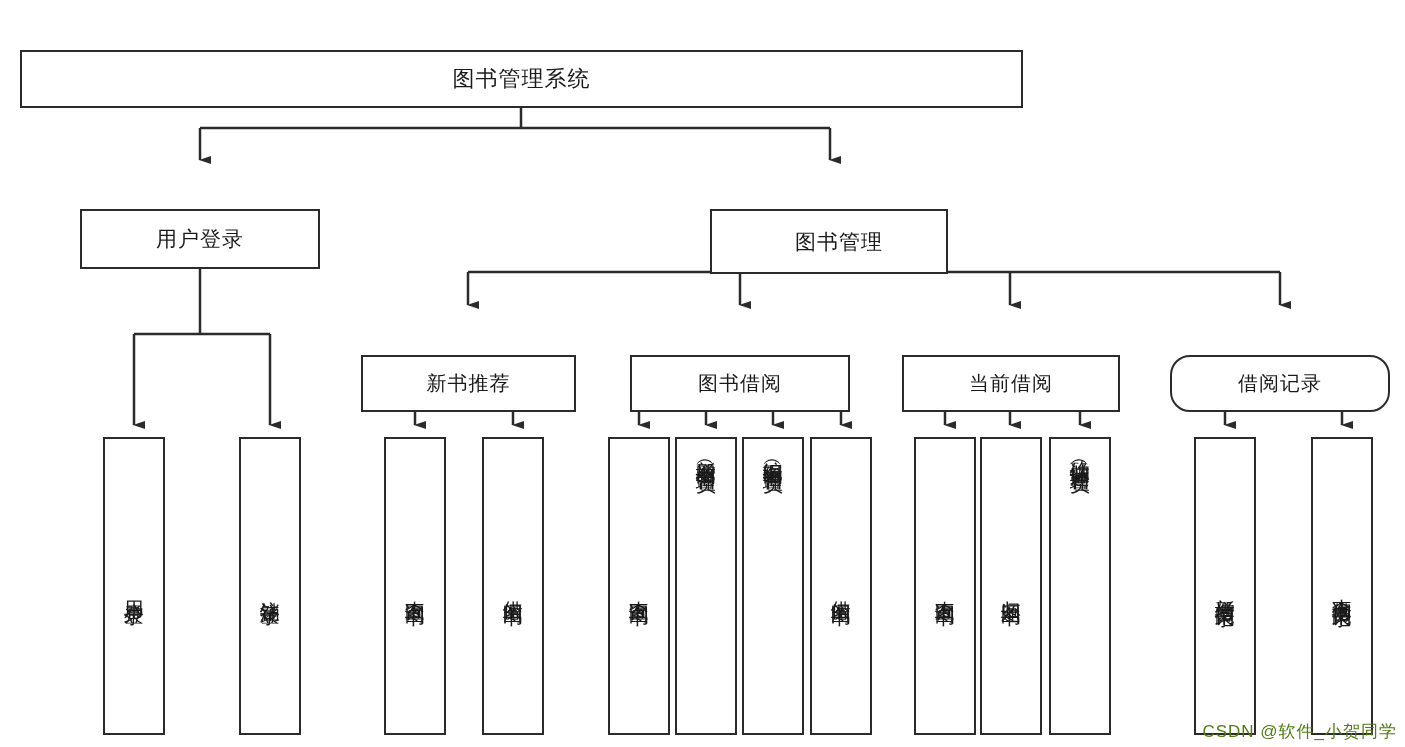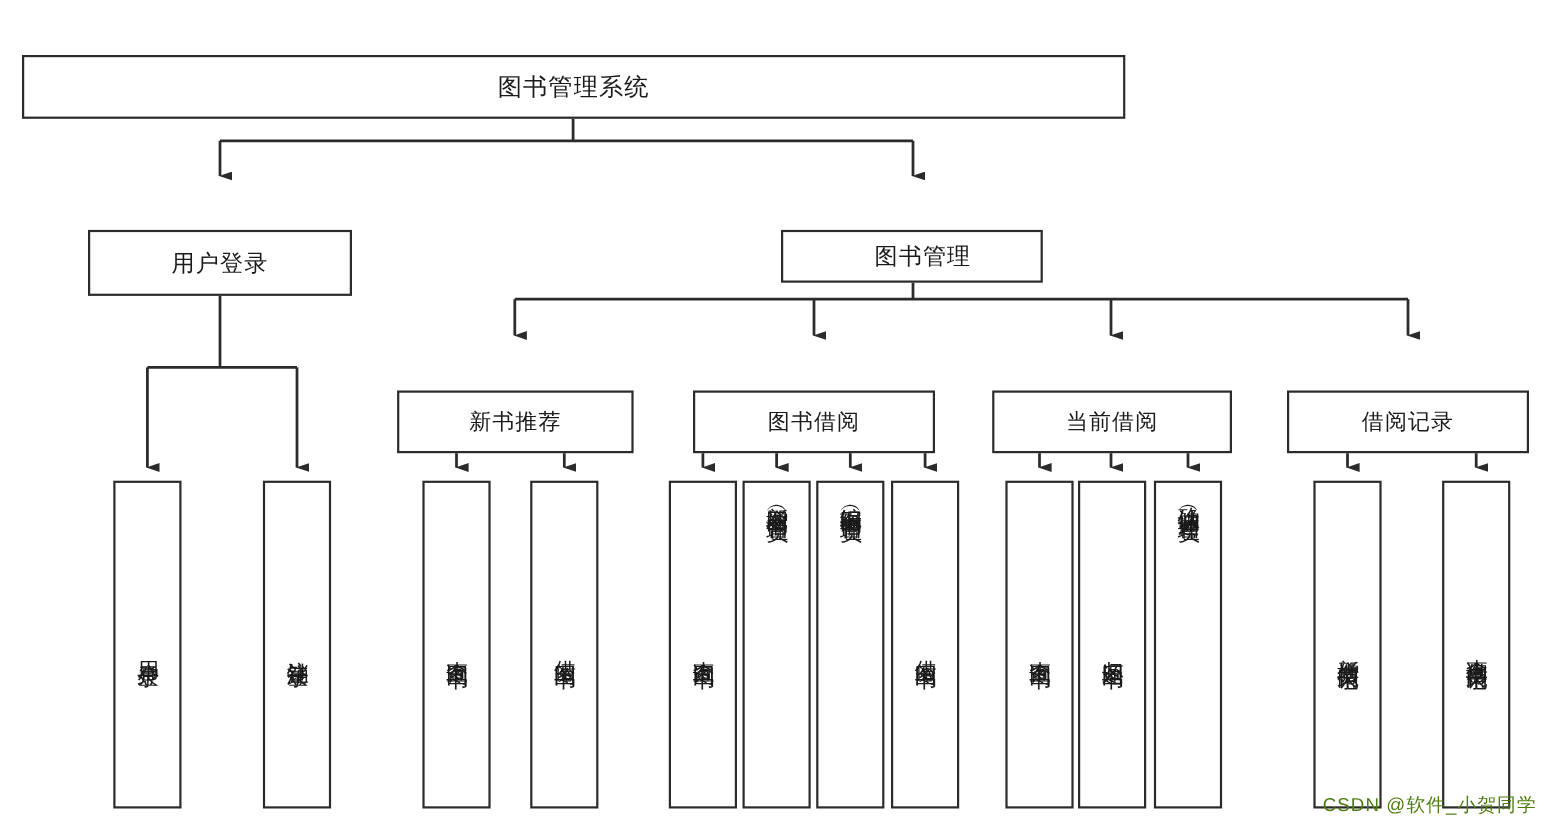--- a/index.html
+++ b/index.html
@@ -112,29 +112,29 @@
       <path d="M1225,408 L1342,408"></path>
       <path d="M1225,408 L1225,425" marker-end="url(#arw)"></path>
       <path d="M1342,408 L1342,425" marker-end="url(#arw)"></path>
     </g>
   </svg>
 
   <div class="node root" style="left:20px;top:12px;width:1003px;height:58px;">图书管理系统</div>
 
   <div class="node lvl2" style="left:80px;top:171px;width:240px;height:60px;">用户登录</div>
 
-  <div class="node lvl2" style="left:710px;top:171px;width:238px;height:48px;padding-left:20px;">图书管理</div>
+  <div class="node lvl2" style="left:710px;top:171px;width:238px;height:65px;padding-left:20px;">图书管理</div>
 
   <div class="node lvl3" style="left:630px;top:317px;width:220px;height:57px;">图书借阅</div>
 
   <div class="node lvl3" style="left:361px;top:317px;width:215px;height:57px;">新书推荐</div>
 
   <div class="node lvl3" style="left:902px;top:317px;width:218px;height:57px;text-align:center;">当前借阅</div>
 
-  <div class="node lvl3" style="left:1170px;top:317px;width:220px;height:57px;">借阅记录</div>
+  <div class="node lvl3" style="left:1170px;top:317px;width:220px;height:57px;border-radius:20px;">借阅记录</div>
 
   <div class="leaf" style="left:103px;top:437px;width:62px;height:298px;">
     <span class="vtext">用户登录</span>
   </div>
   <div class="leaf" style="left:239px;top:437px;width:62px;height:298px;">
     <span class="vtext">注销登录</span>
   </div>
 
   <div class="leaf" style="left:384px;top:437px;width:62px;height:298px;">
     <span class="vtext">查询图书</span>

